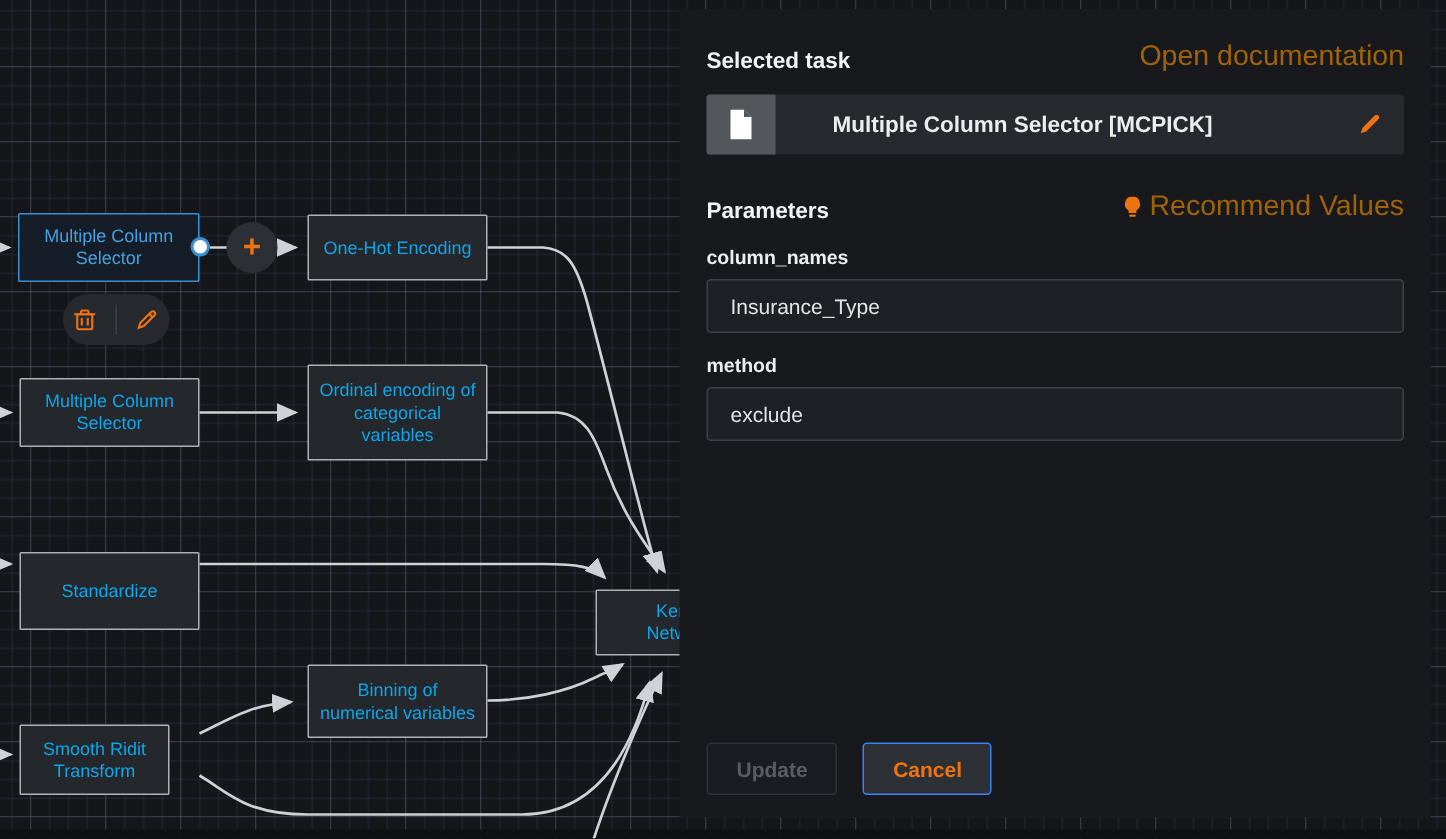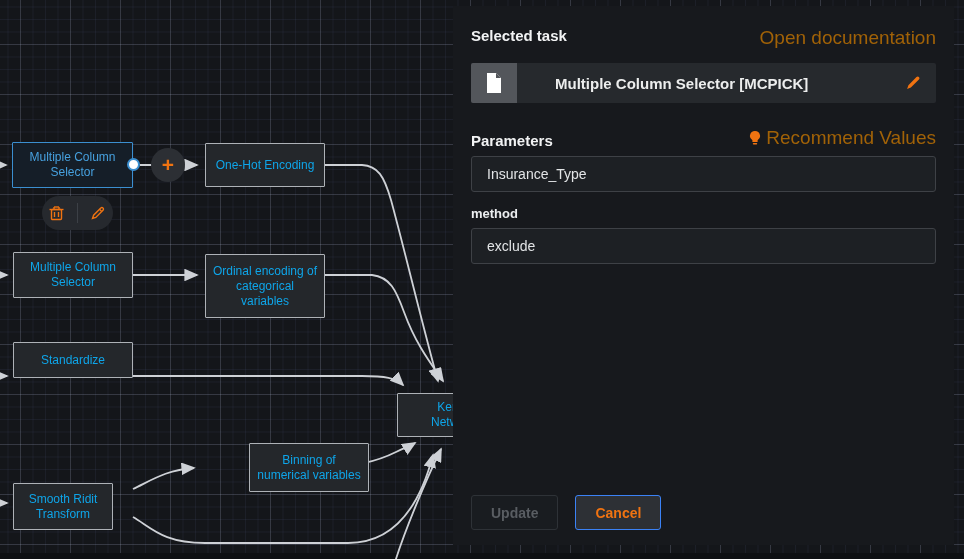--- a/index.html
+++ b/index.html
@@ -47,21 +47,21 @@
     display:flex; align-items:center; justify-content:space-around;
   }
   .node-toolbar .tb-divider { width:1px; height:20px; background:#3c4046; }
   .tb-icon { width:18px; height:18px; display:flex; align-items:center; justify-content:center; cursor:pointer; }
 
   
   .panel {
     position:absolute; z-index:10; left:453px; top:6px; width:501px; height:539px;
     background:#17191d; padding:21px 18px 0 18px;
   }
-  .panel-header { display:flex; justify-content:space-between; align-items:flex-start; }
+  .panel-header { display:flex; justify-content:space-between; align-items:flex-end; }
   .panel-title { color:#f2f3f4; font-size:15px; font-weight:bold; }
   .orange-link { color:#a16207; font-size:19px; font-weight:normal; cursor:pointer; display:flex; align-items:center; gap:5px; }
 
   .task-card {
     margin-top:14px; height:40px; background:#26292d; border-radius:2px;
     display:flex; align-items:center; position:relative;
   }
   .task-card .icon-cell {
     width:46px; height:40px; background:#53565b; border-radius:2px 0 0 2px;
     display:flex; align-items:center; justify-content:center; flex:0 0 46px;
@@ -116,30 +116,30 @@
 
     <div class="node selected" style="left:12px;top:142px;width:121px;height:46px;">
       <span>Multiple Column Selector</span>
     </div>
     <div class="node" style="left:205px;top:143px;width:120px;height:44px;">
       <span>One-Hot Encoding</span>
     </div>
     <div class="node" style="left:13px;top:252px;width:120px;height:46px;">
       <span>Multiple Column Selector</span>
     </div>
-    <div class="node" style="left:205px;top:254px;width:120px;height:64px;">
+    <div class="node" style="left:205px;top:243px;width:120px;height:64px;">
       <span>Ordinal encoding of categorical variables</span>
     </div>
-    <div class="node" style="left:13px;top:342px;width:120px;height:36px;">
+    <div class="node" style="left:13px;top:368px;width:120px;height:52px;">
       <span>Standardize</span>
     </div>
     <div class="node" style="left:397px;top:393px;width:112px;height:44px;">
       <span style="display:block;width:60px;">Keras Network</span>
     </div>
-    <div class="node" style="left:205px;top:443px;width:120px;height:49px;margin-left:44px;">
+    <div class="node" style="left:205px;top:443px;width:120px;height:49px;">
       <span>Binning of numerical variables</span>
     </div>
     <div class="node" style="left:13px;top:483px;width:100px;height:47px;">
       <span>Smooth Ridit Transform</span>
     </div>
 
     <div class="connector-dot"></div>
     <div class="add-btn">
       <span>+</span>
     </div>
@@ -199,20 +199,21 @@
       <span class="panel-title">Parameters</span>
       <span class="orange-link">
         <svg width="12" height="15" viewBox="0 0 12 15">
           <path d="M6,0 a5,5 0 0 1 2.6,9.3 l0,1.7 H3.4 l0,-1.7 A5,5 0 0 1 6,0 Z" fill="#f07311"></path>
           <rect x="3.8" y="12" width="4.4" height="1.5" rx="0.7" fill="#f07311"></rect>
         </svg>
         <span>Recommend Values</span>
       </span>
     </div>
 
+    <div class="field-label">column_names</div>
     <input class="field-input" type="text" value="Insurance_Type" style="">
 
     <div class="field-label" style="margin-top:14px;">method</div>
     <input class="field-input" type="text" value="exclude" style="">
 
     <div class="btn-row">
       <button class="btn update">Update</button>
       <button class="btn cancel">Cancel</button>
     </div>
   </div>

